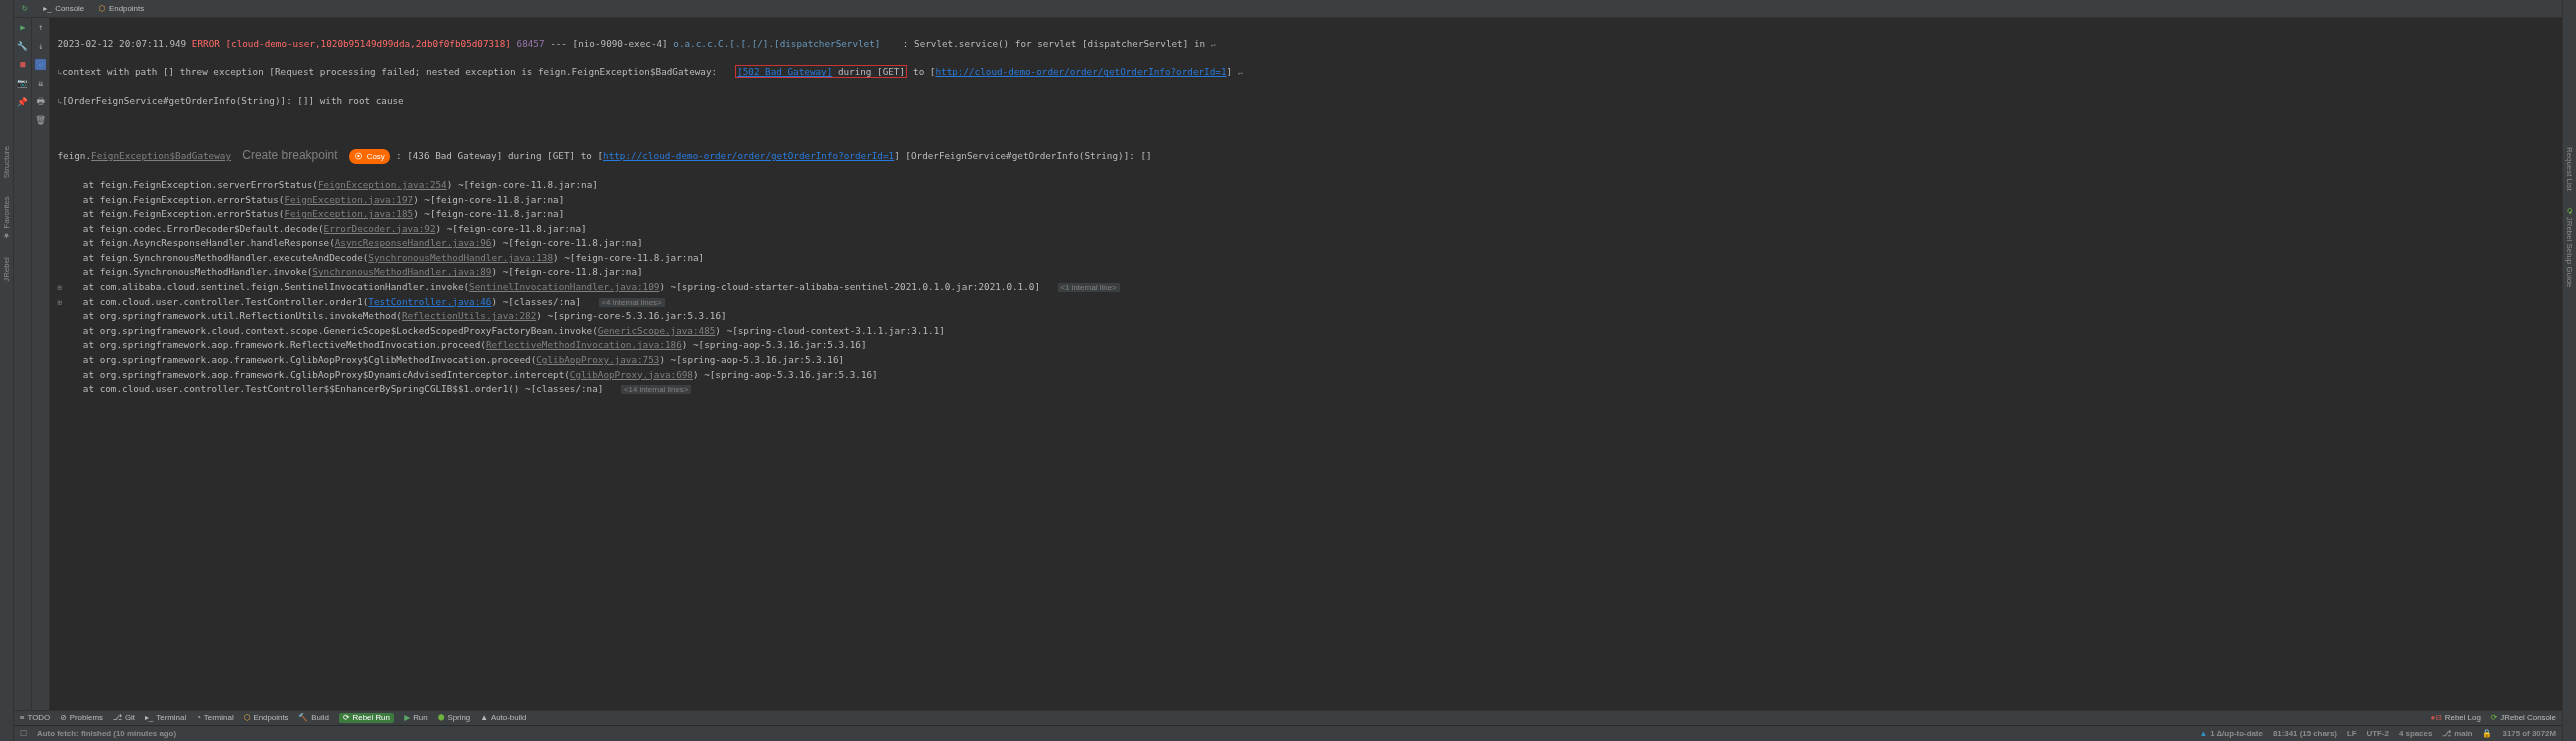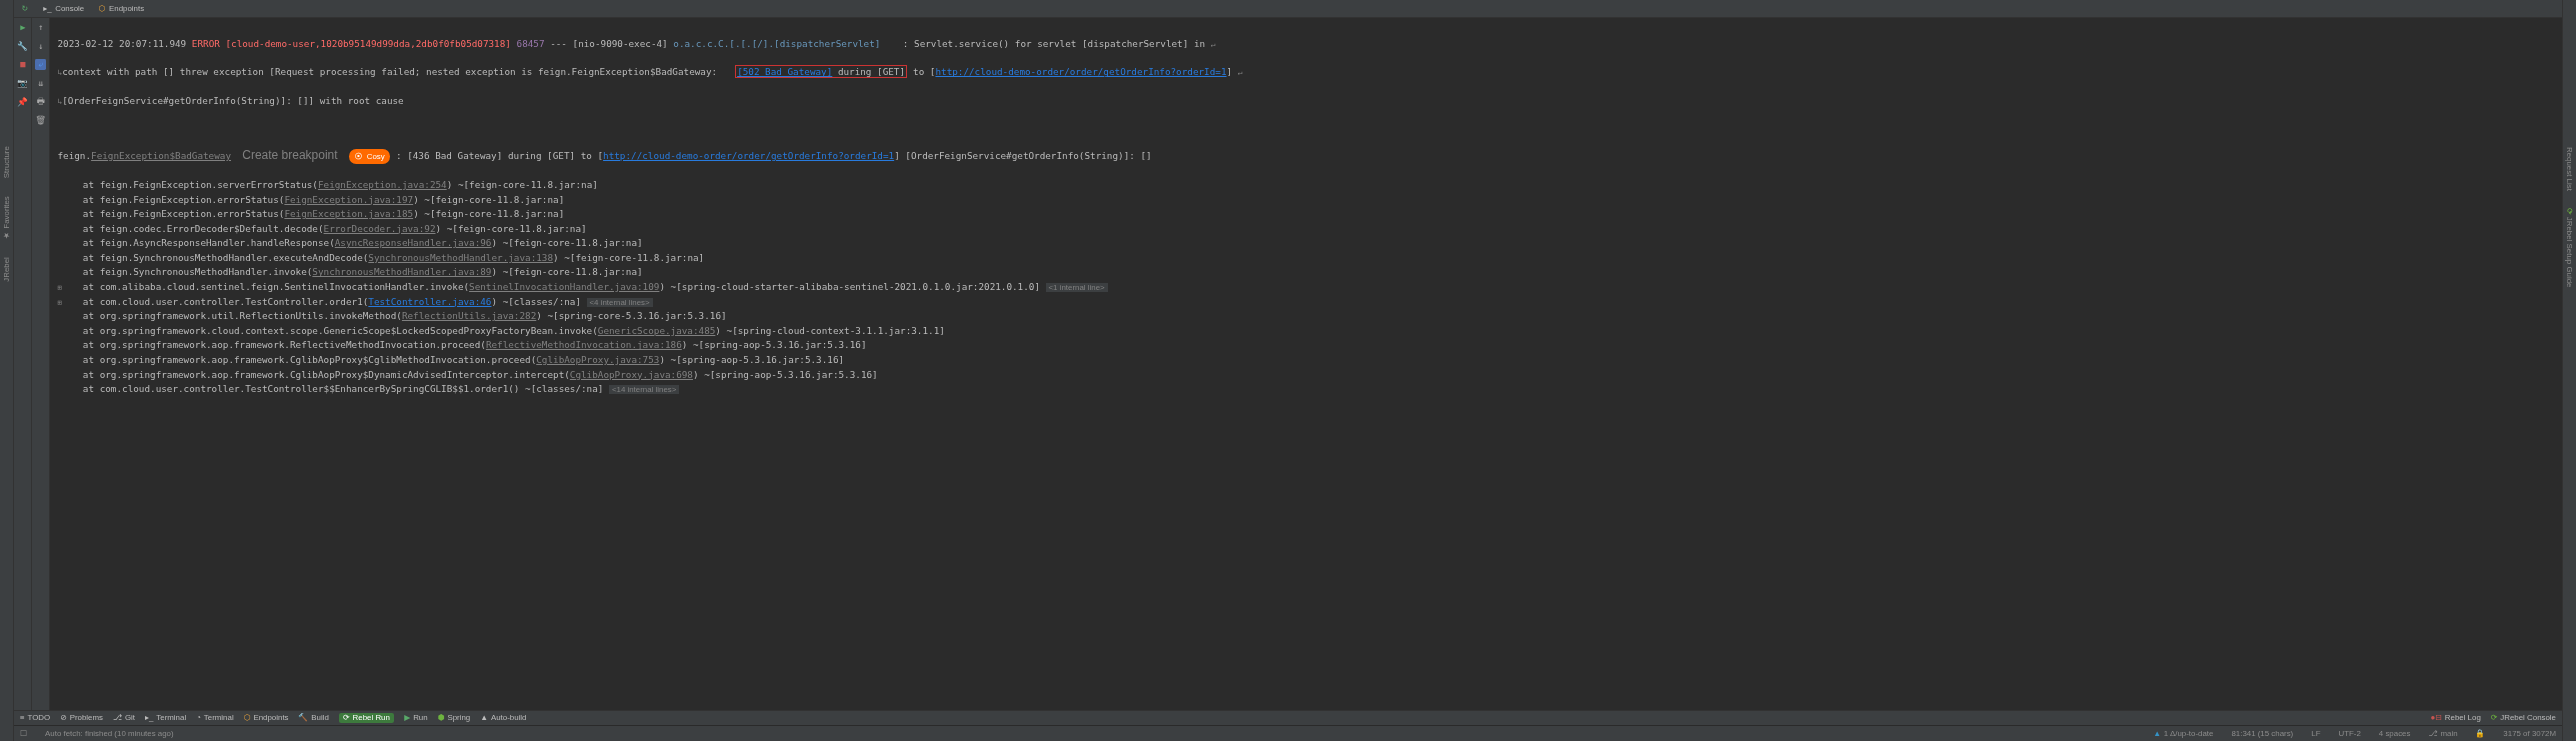--- a/index.html
+++ b/index.html
@@ -137,20 +137,21 @@
   color: #808080;
   font-family: sans-serif;
   font-size: 12px;
 }
 .internal-lines {
   background: #3c3f41;
   color: #808080;
   padding: 0 2.9px;
   font-family: sans-serif;
   font-size: 7.9px;
+  margin-left: 12px;
 }
 .fold-icon {
   color: #808080;
   font-size: 7.2px;
   display: inline-block;
   width: 8.6px;
 }
 .bottom-bar {
   height: 15.7px;
   background: #3c3f41;
@@ -170,21 +171,21 @@
   background: #3c3f41;
   border-top: 0.7px solid #2a2a2a;
   display: flex;
   align-items: center;
   padding: 0 5.7px;
   font-family: sans-serif;
   font-size: 7.9px;
   color: #8c8c8c;
 }
 .status-bar .spacer { flex: 1; }
-.status-bar .sitem { margin-left: 18px; display: flex; align-items: center; gap: 2.9px; }
+.status-bar .sitem { margin-left: 10px; display: flex; align-items: center; gap: 2.9px; font-weight: bold; }
 .rebel-run {
   background: #3d7a3d;
   border-radius: 2.1px;
   padding: 0.7px 4.3px;
   color: #fff;
 }
 .green-play { color: #59a869; }
 .red-sq { color: #c75450; }
 .orange { color: #e8a33d; }
 .blue-tri { color: #3592c4; }

